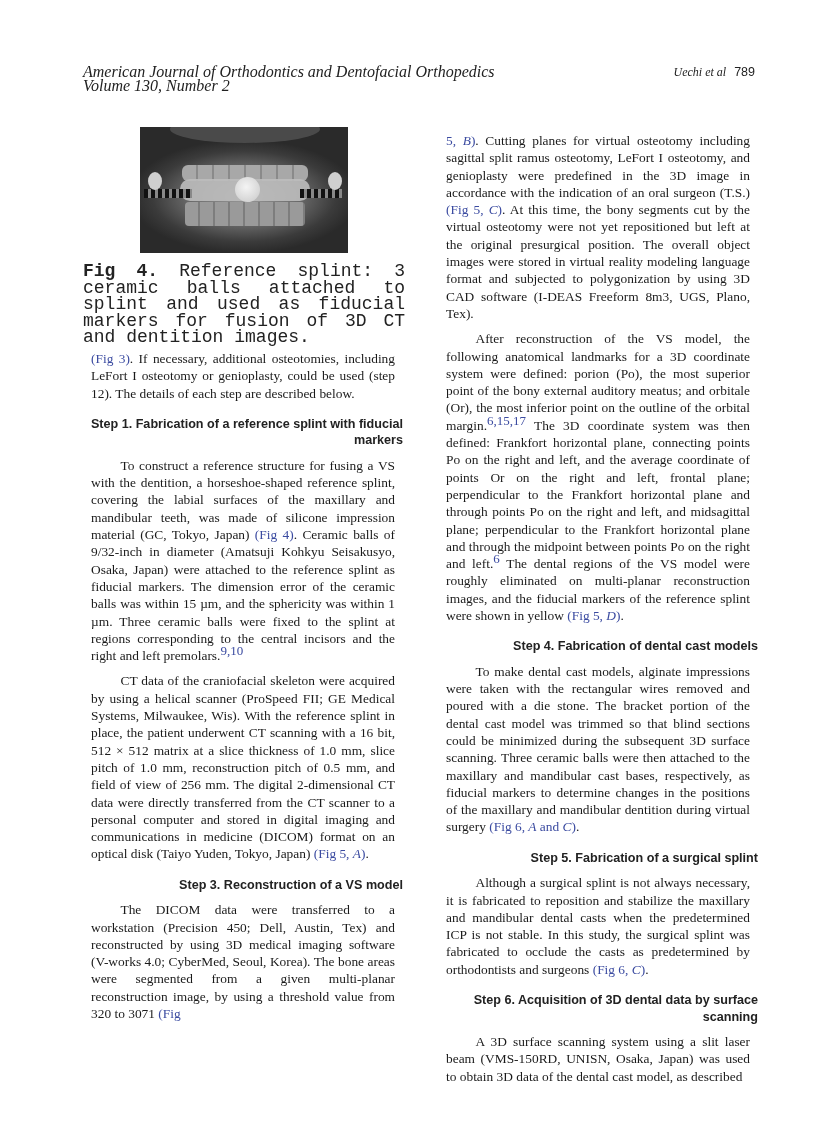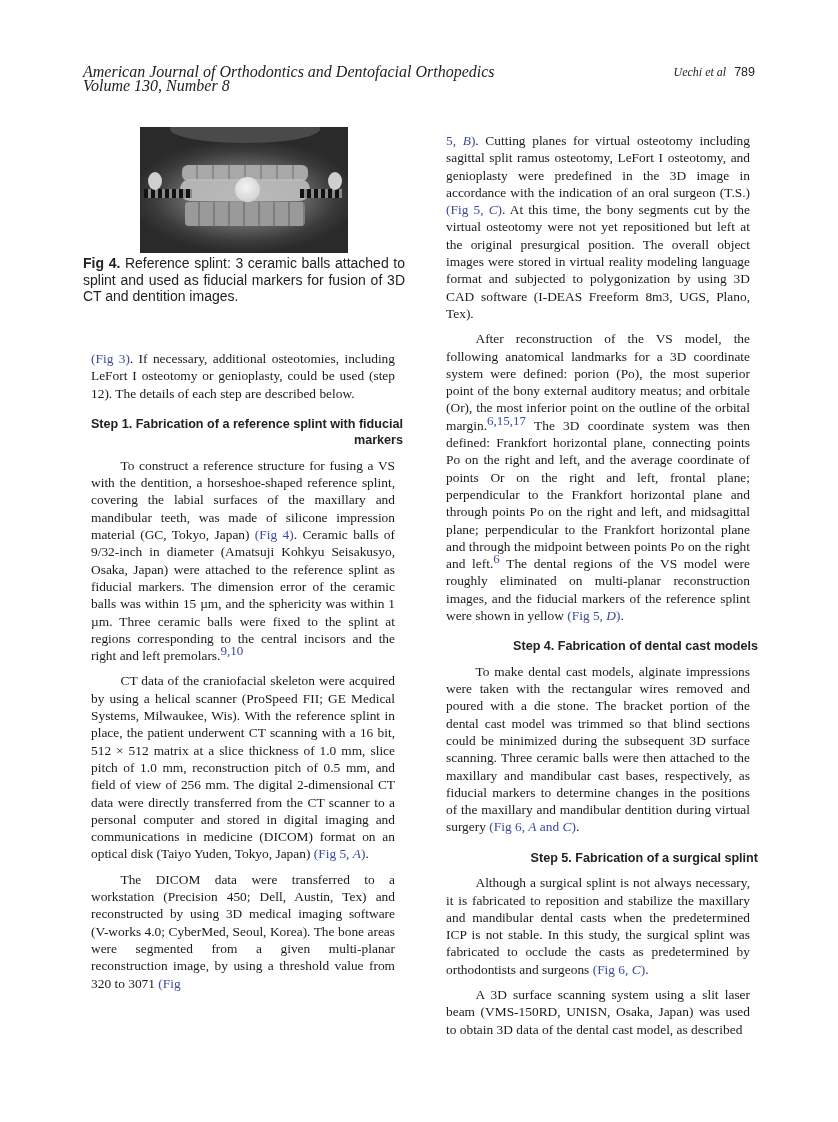--- a/index.html
+++ b/index.html
@@ -15,35 +15,35 @@
     background: radial-gradient(ellipse 55% 45% at 50% 55%, #9a9a9a 0%, #6e6e6e 45%, #3b3b3b 80%, #2a2a2a 100%); }
   .figure .lip-top { position:absolute; left:30px; top:-12px; width:150px; height:28px; border-radius:50%; background:#4a4a4a; }
   .figure .splint { position:absolute; left:40px; top:52px; width:130px; height:22px; border-radius:10px; background:#bdbdbd; opacity:0.9; }
   .figure .ball { position:absolute; left:95px; top:50px; width:25px; height:25px; border-radius:50%; background: radial-gradient(circle at 45% 40%, #f4f4f4, #c8c8c8); }
   .figure .teeth-u { position:absolute; left:42px; top:38px; width:126px; height:16px; background: repeating-linear-gradient(90deg, #a8a8a8 0 14px, #8a8a8a 14px 16px); border-radius:6px; }
   .figure .teeth-l { position:absolute; left:45px; top:75px; width:120px; height:24px; background: repeating-linear-gradient(90deg, #9a9a9a 0 13px, #7d7d7d 13px 15px); border-radius:4px; }
   .figure .bracket-l { position:absolute; left:4px; top:62px; width:48px; height:9px; background: repeating-linear-gradient(90deg, #111 0 4px, #888 4px 7px); }
   .figure .bracket-r { position:absolute; left:160px; top:62px; width:42px; height:9px; background: repeating-linear-gradient(90deg, #111 0 4px, #888 4px 7px); }
   .figure .sball-l { position:absolute; left:8px; top:45px; width:14px; height:18px; border-radius:50%; background:#cfcfcf; }
   .figure .sball-r { position:absolute; left:188px; top:45px; width:14px; height:18px; border-radius:50%; background:#cfcfcf; }
-  .caption { position: absolute; left: 83px; top: 255px; width: 322px; font-family: Liberation Sans, sans-serif; font-size: 14px; line-height: 16.5px; color: #222; text-align: justify; }
+  .caption { position: absolute; left: 83px; top: 263px; width: 322px; font-family: Liberation Mono, monospace; font-size: 18px; line-height: 16.5px; color: #222; text-align: justify; }
   .caption .lbl { font-weight: bold; }
   p { margin: 8px; }
   .indent { text-indent: 2.2em; }
   .heading { font-family: "Liberation Sans", sans-serif; font-weight: bold; font-size: 12.6px; line-height: 16.5px; color: #222; text-align: right; margin: 14px 0 6px 0; }
   .ref { color: #3a4aa0; }
   .ital { font-style: italic; }
   sup { font-size: 13px; line-height: 0; vertical-align: super; }
 </style>
 </head>
 <body>
 
 <div class="header-left">
   <div>American Journal of Orthodontics and Dentofacial Orthopedics</div>
-  <div>Volume 130, Number 8</div>
+  <div>Volume 130, Number 2</div>
 </div>
 <div class="header-right">
   <span class="auth">Uechi et al</span><span class="pg">789</span>
 </div>
 
 <div class="figure" role="img" aria-label="Photograph of dentition with reference splint and 3 ceramic balls">
   <div class="lip-top"></div>
   <div class="teeth-u"></div>
   <div class="teeth-l"></div>
   <div class="splint"></div>
@@ -59,28 +59,30 @@
 </div>
 
 <div class="col col-left">
   <p><span class="ref">(Fig 3)</span><span>. If necessary, additional osteotomies, including LeFort I osteotomy or genioplasty, could be used (step 12). The details of each step are described below.</span></p>
 
   <div class="heading">Step 1. Fabrication of a reference splint with fiducial markers</div>
   <p class="indent"><span>To construct a reference structure for fusing a VS with the dentition, a horseshoe-shaped reference splint, covering the labial surfaces of the maxillary and mandibular teeth, was made of silicone impression material (GC, Tokyo, Japan) </span><span class="ref">(Fig 4)</span><span>. Ceramic balls of 9/32-inch in diameter (Amatsuji Kohkyu Seisakusyo, Osaka, Japan) were attached to the reference splint as fiducial markers. The dimension error of the ceramic balls was within 15 µm, and the sphericity was within 1 µm. Three ceramic balls were fixed to the splint at regions corresponding to the central incisors and the right and left premolars.</span><sup class="ref">9,10</sup></p>
 
   <p class="indent"><span>CT data of the craniofacial skeleton were acquired by using a helical scanner (ProSpeed FII; GE Medical Systems, Milwaukee, Wis). With the reference splint in place, the patient underwent CT scanning with a 16 bit, 512 × 512 matrix at a slice thickness of 1.0 mm, slice pitch of 1.0 mm, reconstruction pitch of 0.5 mm, and field of view of 256 mm. The digital 2-dimensional CT data were directly transferred from the CT scanner to a personal computer and stored in digital imaging and communications in medicine (DICOM) format on an optical disk (Taiyo Yuden, Tokyo, Japan) </span><span class="ref"><span>(Fig 5, </span><span class="ital">A</span><span>)</span></span><span>.</span></p>
 
+  <div class="heading">Step 3. Reconstruction of a VS model</div>
   <p class="indent"><span>The DICOM data were transferred to a workstation (Precision 450; Dell, Austin, Tex) and reconstructed by using 3D medical imaging software (V-works 4.0; CyberMed, Seoul, Korea). The bone areas were segmented from a given multi-planar reconstruction image, by using a threshold value from 320 to 3071 </span><span class="ref">(Fig</span></p>
 </div>
 
 <div class="col col-right">
   <p><span class="ref"><span>5, </span><span class="ital">B</span><span>)</span></span><span>. Cutting planes for virtual osteotomy including sagittal split ramus osteotomy, LeFort I osteotomy, and genioplasty were predefined in the 3D image in accordance with the indication of an oral surgeon (T.S.) </span><span class="ref"><span>(Fig 5, </span><span class="ital">C</span><span>)</span></span><span>. At this time, the bony segments cut by the virtual osteotomy were not yet repositioned but left at the original presurgical position. The overall object images were stored in virtual reality modeling language format and subjected to polygonization by using 3D CAD software (I-DEAS Freeform 8m3, UGS, Plano, Tex).</span></p>
 
   <p class="indent"><span>After reconstruction of the VS model, the following anatomical landmarks for a 3D coordinate system were defined: porion (Po), the most superior point of the bony external auditory meatus; and orbitale (Or), the most inferior point on the outline of the orbital margin.</span><sup class="ref">6,15,17</sup><span> The 3D coordinate system was then defined: Frankfort horizontal plane, connecting points Po on the right and left, and the average coordinate of points Or on the right and left, frontal plane; perpendicular to the Frankfort horizontal plane and through points Po on the right and left, and midsagittal plane; perpendicular to the Frankfort horizontal plane and through the midpoint between points Po on the right and left.</span><sup class="ref">6</sup><span> The dental regions of the VS model were roughly eliminated on multi-planar reconstruction images, and the fiducial markers of the reference splint were shown in yellow </span><span class="ref"><span>(Fig 5, </span><span class="ital">D</span><span>)</span></span><span>.</span></p>
 
   <div class="heading">Step 4. Fabrication of dental cast models</div>
   <p class="indent"><span>To make dental cast models, alginate impressions were taken with the rectangular wires removed and poured with a die stone. The bracket portion of the dental cast model was trimmed so that blind sections could be minimized during the subsequent 3D surface scanning. Three ceramic balls were then attached to the maxillary and mandibular cast bases, respectively, as fiducial markers to determine changes in the positions of the maxillary and mandibular dentition during virtual surgery </span><span class="ref"><span>(Fig 6, </span><span class="ital">A</span><span> and </span><span class="ital">C</span><span>)</span></span><span>.</span></p>
 
   <div class="heading">Step 5. Fabrication of a surgical splint</div>
   <p class="indent"><span>Although a surgical splint is not always necessary, it is fabricated to reposition and stabilize the maxillary and mandibular dental casts when the predetermined ICP is not stable. In this study, the surgical splint was fabricated to occlude the casts as predetermined by orthodontists and surgeons </span><span class="ref"><span>(Fig 6, </span><span class="ital">C</span><span>)</span></span><span>.</span></p>
 
+  <div class="heading">Step 6. Acquisition of 3D dental data by surface scanning</div>
   <p class="indent"><span>A 3D surface scanning system using a slit laser beam (VMS-150RD, UNISN, Osaka, Japan) was used to obtain 3D data of the dental cast model, as described</span></p>
 </div>
 
 </body></html>

